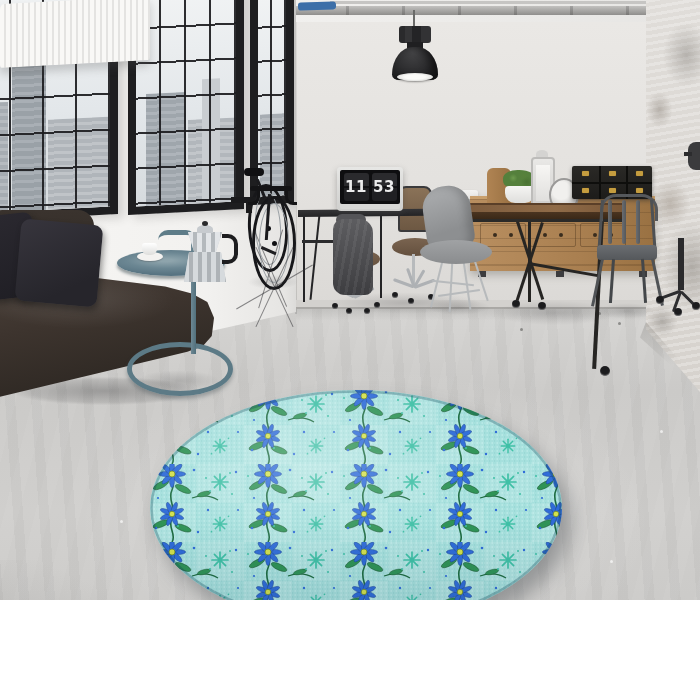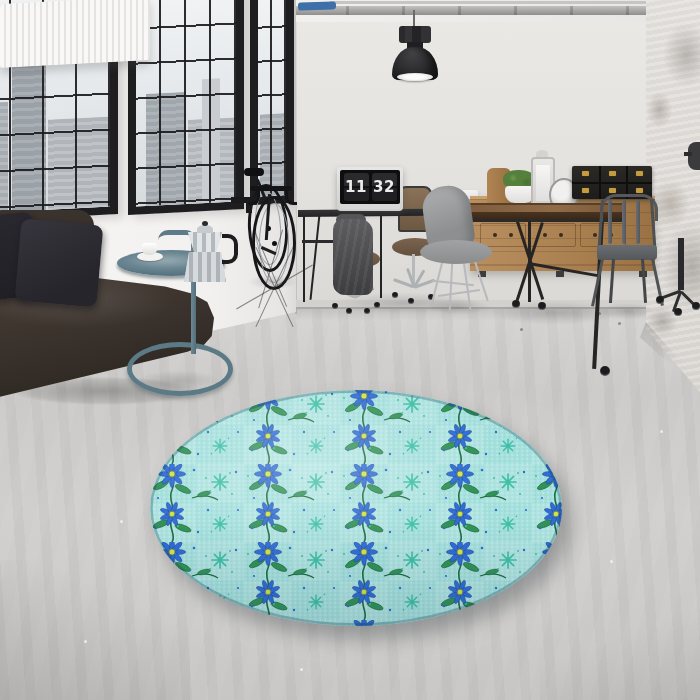--- a/index.html
+++ b/index.html
@@ -1,16 +1,16 @@
 <!DOCTYPE html>
 <html style="--wall: #f2f1ef; --back_wall: #e4e2df; --floor: #cccbc9; --window_frame: #1e1e20; --sofa_leather: #3a322d; --metal_teal: #5e7c88; --wood: #a97f50; --wood_dark: #4a3420; --lamp_black: #2a2a2c; --chrome: #b7babc; --trunk_brass: #c59d3f; --rug_base: #a6e0dd; --rug_blue: #2f6cd8; --rug_green: #2e9356; --rug_vine: #1d6b40; --rug_teal: #3fc0a6; --rug_yellow: #d3e14e;"><head>
 <meta charset="utf-8">
 <style>
   html,body{margin:0;padding:0;background:#ffffff;font-family:"DejaVu Sans",sans-serif;}
-  #stage{position:relative;width:700px;height:700px;overflow:hidden;background:#efeeec;}
+  #stage{position:relative;width:700px;height:600px;overflow:hidden;background:#efeeec;}
   .abs{position:absolute;}
   
   .floor{left:0;top:282px;width:700px;height:418px;
     background:
       radial-gradient(420px 230px at 52% 58%, rgba(255,255,255,.20), transparent 70%),
       repeating-linear-gradient(104deg, rgba(255,255,255,.045) 0 14px, transparent 14px 30px),
       repeating-linear-gradient(86deg, rgba(90,90,88,.05) 0 10px, transparent 10px 26px),
       linear-gradient(180deg,#d8d7d5 0%,#cbcac8 26%,#d0cfcd 55%,#c7c6c4 100%);}
   .floor-dark-l{left:0;top:560px;width:190px;height:140px;background:linear-gradient(205deg,transparent 30%,rgba(80,80,78,.18));}
   .floor-dark-r{left:540px;top:600px;width:160px;height:100px;background:linear-gradient(160deg,transparent 40%,rgba(90,90,88,.14));}
@@ -298,21 +298,21 @@
   <div class="abs leg" style="left:314px;top:214px;height:86px;transform:rotate(6deg)"></div>
   <div class="abs leg" style="left:380px;top:214px;height:84px"></div>
   <div class="abs desk-bar"></div>
   <div class="abs desk-top" title="Black metal office desk"></div>
   <div class="abs printer">
     <div class="printer-slot"></div>
   </div>
   <div class="abs monitor" title="Monitor showing flip-clock time">
     <div class="monitor-screen">
       <div class="flip-card">11</div>
-      <div class="flip-card">32</div>
+      <div class="flip-card">53</div>
     </div>
     <div class="monitor-chin"></div>
   </div>
   <div class="abs coat-top"></div>
   <div class="abs coat" title="Grey coat draped over office chair"></div>
 
   <div class="abs sideboard" title="Reclaimed wood sideboard with drawers">
     <div class="drawer" style="left:10px;top:24px;width:44px">
         <div class="knob" style="left:12px;top:9px"></div>
         <div class="knob" style="right:12px;top:9px"></div>

